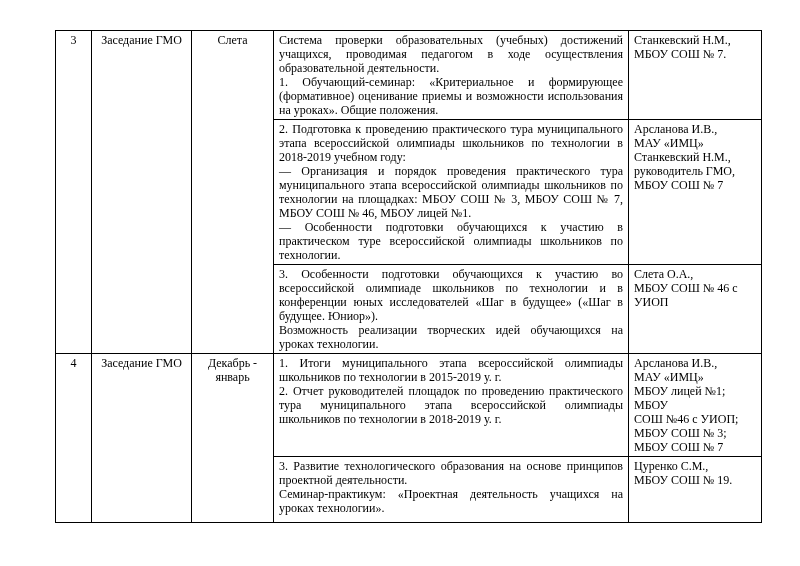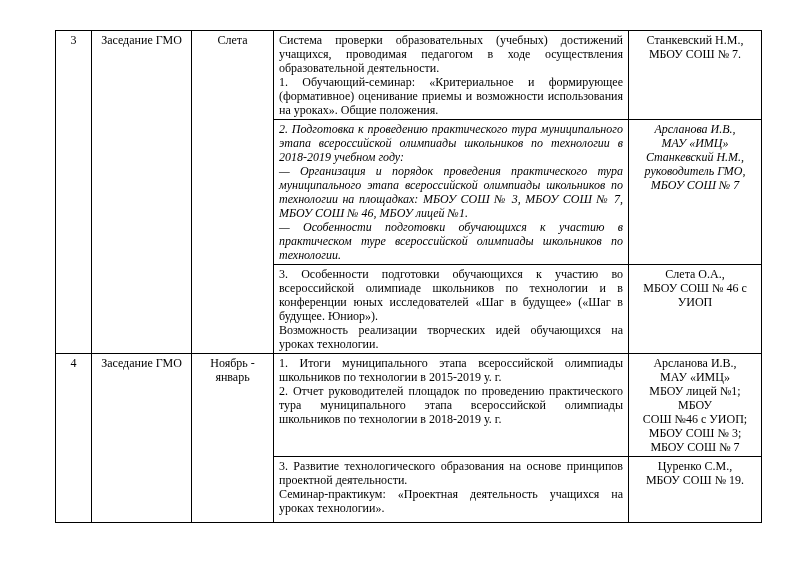--- a/index.html
+++ b/index.html
@@ -32,24 +32,24 @@
     word-wrap: break-word;
   }
   .col-num    { width: 36px; }
   .col-event  { width: 100px; }
   .col-period { width: 82px; }
   .col-content{ width: 355px; }
   .col-resp   { width: 133px; }
 
   .c-center  { text-align: center; }
   .c-content { text-align: justify; }
-  .c-resp    { text-align: center; }
+  .c-resp    { }
 
   .r-3-1 { height: 84px; }
-  .r-3-2 { height: 130px; font-style: italic; }
+  .r-3-2 { height: 130px; }
   .r-3-3 { height: 84px; margin-top: 48px; }
   .r-4-1 { height: 84px; }
   .r-4-2 { height: 66px; }
 </style>
 </head>
 <body>
 
 <div class="page">
   <table class="doc-table">
     <colgroup>
@@ -81,21 +81,21 @@
       </tr>
       <tr class="r-3-3">
         <td class="c-content">3. Особенности подготовки обучающихся к участию во всероссийской олимпиаде школьников по технологии и в конференции юных исследователей «Шаг в будущее» («Шаг в будущее. Юниор»).
 Возможность реализации творческих идей обучающихся на уроках технологии.</td>
         <td class="c-resp">Слета О.А.,
 МБОУ СОШ № 46 с УИОП</td>
       </tr>
       <tr class="r-4-1">
         <td rowspan="2" class="c-center">4</td>
         <td rowspan="2" class="c-center">Заседание ГМО</td>
-        <td rowspan="2" class="c-center">Ноябрь -
+        <td rowspan="2" class="c-center">Декабрь -
 январь</td>
         <td class="c-content">1. Итоги муниципального этапа всероссийской олимпиады школьников по технологии в 2015-2019 у. г.
 2. Отчет руководителей площадок по проведению практического тура муниципального этапа всероссийской олимпиады школьников по технологии в 2018-2019 у. г.</td>
         <td class="c-resp">Арсланова И.В.,
 МАУ «ИМЦ»
 МБОУ лицей №1; МБОУ
 СОШ №46 с УИОП;
 МБОУ СОШ № 3;
 МБОУ СОШ № 7</td>
       </tr>

